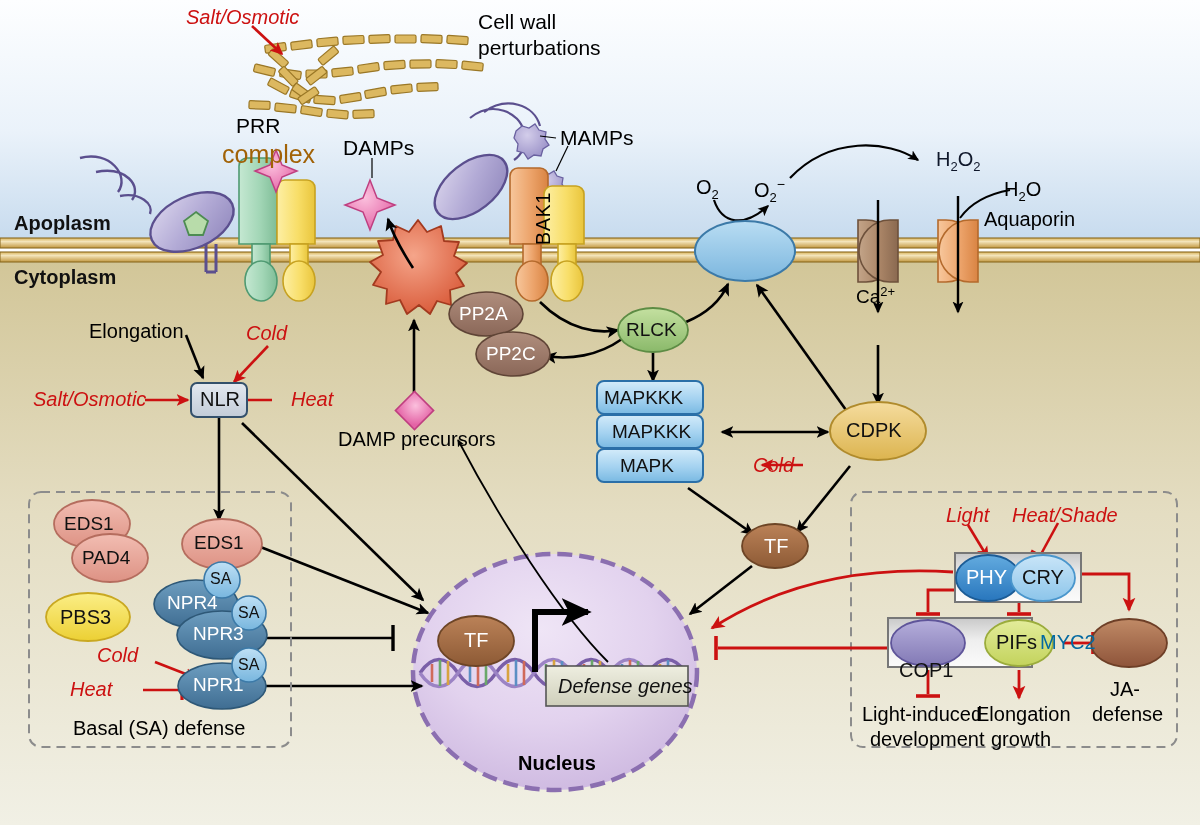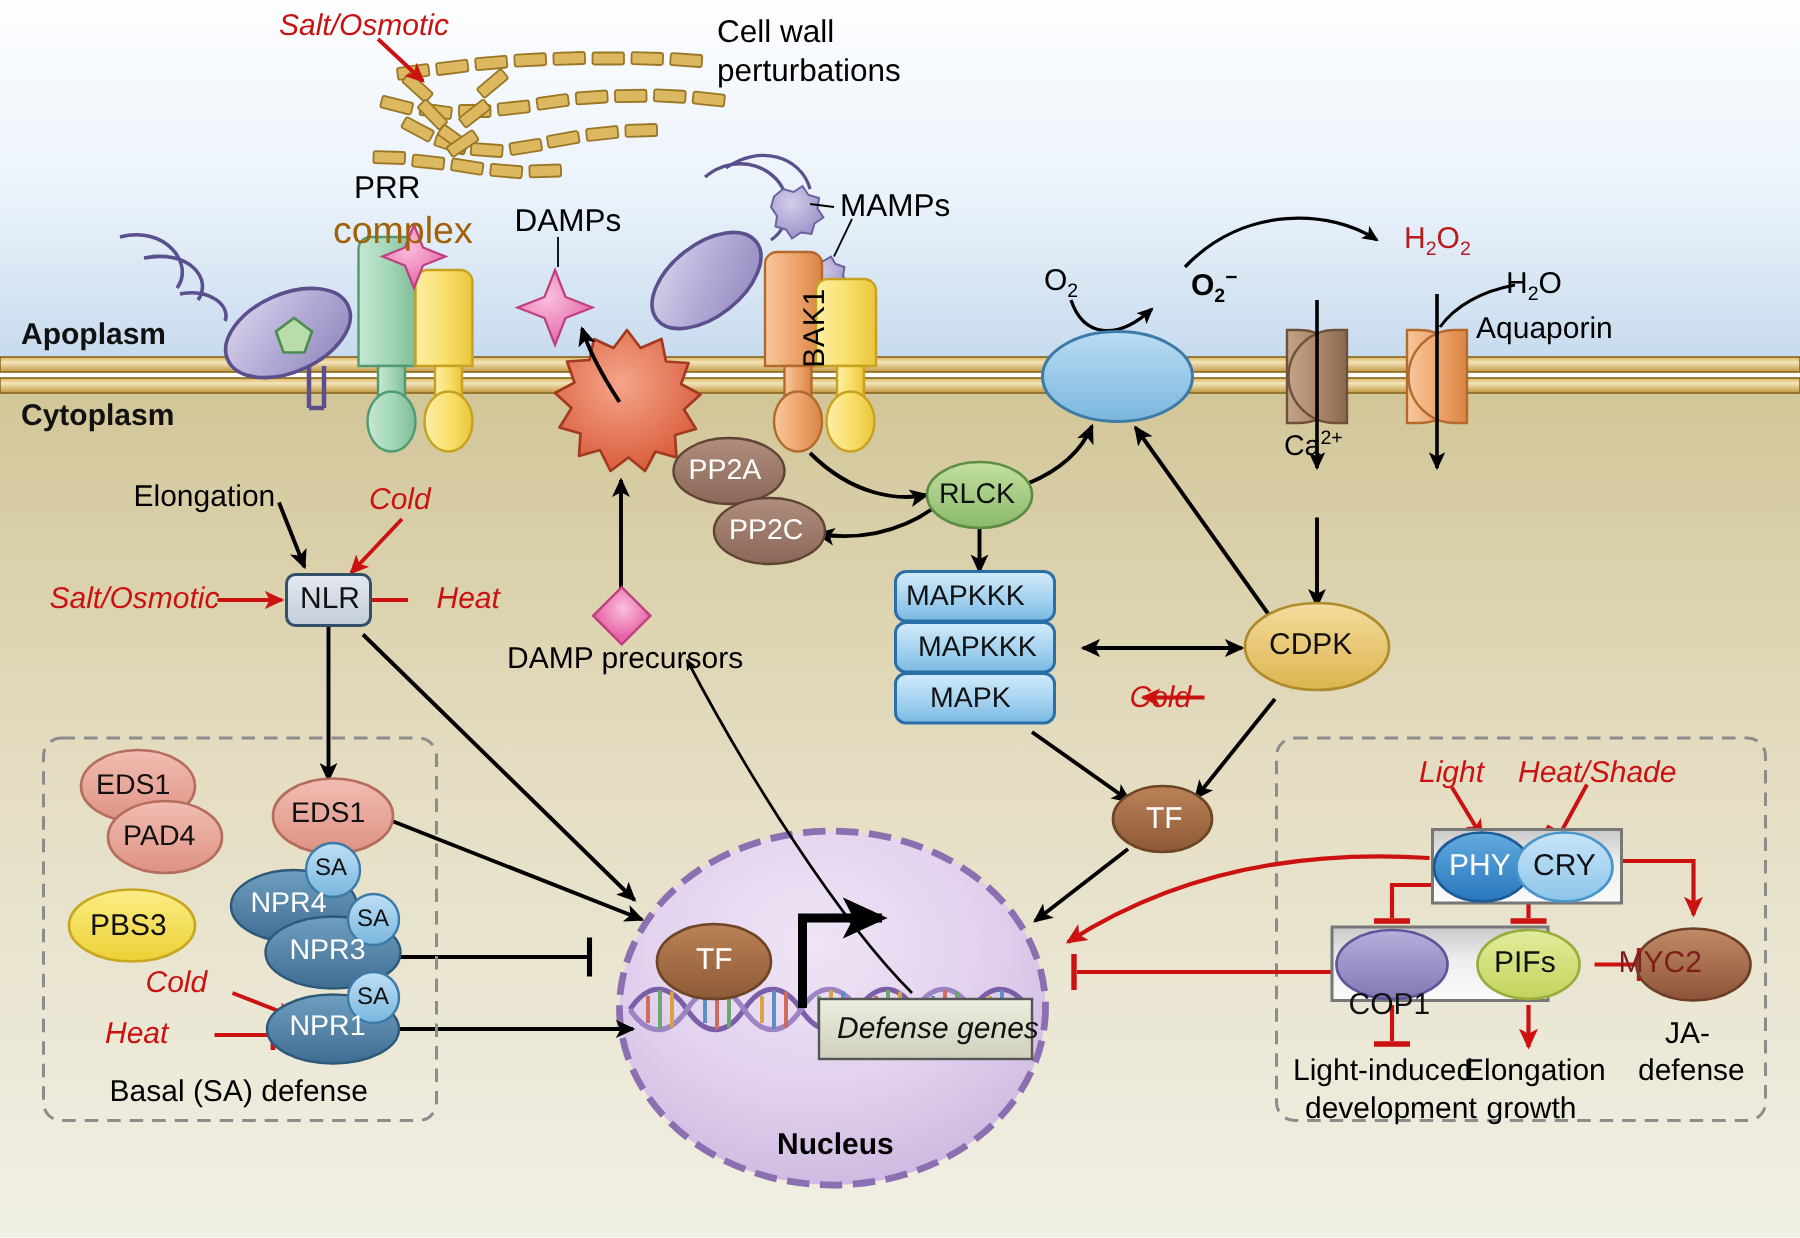--- a/index.html
+++ b/index.html
@@ -507,22 +507,22 @@
 
 <div class="txt" style="left:236px;top:114px;font-size:21px;color:#000;">PRR</div>
 <div class="txt" style="left:222px;top:140px;font-size:25px;color:#a16207;">complex</div>
 
 <div class="txt" style="left:343px;top:136px;font-size:21px;color:#000;">DAMPs</div>
 <div class="txt" style="left:560px;top:126px;font-size:21px;color:#000;">MAMPs</div>
 
 <div class="txt" style="left:532px;top:192px;font-size:20px;color:#000;writing-mode:vertical-rl;transform:rotate(180deg);transform-origin:center;letter-spacing:0.5px;">BAK1</div>
 
 <div class="txt" style="left:696px;top:176px;font-size:20px;color:#000;">O<sub style="font-size:13px;">2</sub></div>
-<div class="txt" style="left:794px;top:176px;font-size:20px;color:#000;font-weight:bold;">O<sub style="font-size:13px;">2</sub><sup style="font-size:14px;">−</sup></div>
-<div class="txt" style="left:936px;top:148px;font-size:20px;color:#b91c1c;">H<sub style="font-size:13px;">2</sub>O<sub style="font-size:13px;">2</sub></div>
+<div class="txt" style="left:754px;top:176px;font-size:20px;color:#000;">O<sub style="font-size:13px;">2</sub><sup style="font-size:14px;">−</sup></div>
+<div class="txt" style="left:936px;top:148px;font-size:20px;color:#0f172a;">H<sub style="font-size:13px;">2</sub>O<sub style="font-size:13px;">2</sub></div>
 <div class="txt" style="left:1004px;top:178px;font-size:20px;color:#000;">H<sub style="font-size:13px;">2</sub>O</div>
 <div class="txt" style="left:984px;top:208px;font-size:20px;color:#000;">Aquaporin</div>
 <div class="txt" style="left:856px;top:284px;font-size:19px;color:#000;">Ca<sup style="font-size:13px;">2+</sup></div>
 
 <div class="txt" style="left:89px;top:320px;font-size:20px;color:#000;">Elongation</div>
 <div class="txt" style="left:246px;top:322px;font-size:20px;font-style:italic;color:#cc1111;">Cold</div>
 <div class="txt" style="left:33px;top:388px;font-size:20px;font-style:italic;color:#cc1111;">Salt/Osmotic</div>
 <div class="txt" style="left:200px;top:388px;font-size:20px;color:#111;">NLR</div>
 <div class="txt" style="left:291px;top:388px;font-size:20px;font-style:italic;color:#cc1111;">Heat</div>
 <div class="txt" style="left:338px;top:428px;font-size:20px;color:#000;">DAMP precursors</div>
@@ -555,21 +555,21 @@
 <div class="txt" style="left:464px;top:629px;font-size:20px;color:#fff;">TF</div>
 <div class="txt" style="left:558px;top:675px;font-size:20px;font-style:italic;color:#111;">Defense genes</div>
 <div class="txt" style="left:518px;top:752px;font-size:20px;font-weight:bold;color:#000;">Nucleus</div>
 
 <div class="txt" style="left:946px;top:504px;font-size:20px;font-style:italic;color:#cc1111;">Light</div>
 <div class="txt" style="left:1012px;top:504px;font-size:20px;font-style:italic;color:#cc1111;">Heat/Shade</div>
 <div class="txt" style="left:966px;top:566px;font-size:20px;color:#fff;">PHY</div>
 <div class="txt" style="left:1022px;top:566px;font-size:20px;color:#111;">CRY</div>
 <div class="txt" style="left:899px;top:631px;font-size:20px;color:#111;margin-top:28px;">COP1</div>
 <div class="txt" style="left:996px;top:631px;font-size:20px;color:#111;">PIFs</div>
-<div class="txt" style="left:1079px;top:631px;font-size:20px;color:#7f1d1d;">MYC2</div>
+<div class="txt" style="left:1040px;top:631px;font-size:20px;color:#0369a1;">MYC2</div>
 <div class="txt" style="left:1110px;top:678px;font-size:20px;color:#000;">JA-</div>
 <div class="txt" style="left:1092px;top:703px;font-size:20px;color:#000;">defense</div>
 <div class="txt" style="left:862px;top:703px;font-size:20px;color:#000;">Light-induced</div>
 <div class="txt" style="left:870px;top:728px;font-size:20px;color:#000;">development</div>
 <div class="txt" style="left:976px;top:703px;font-size:20px;color:#000;">Elongation</div>
 <div class="txt" style="left:991px;top:728px;font-size:20px;color:#000;">growth</div>
 
 </div>
 
 </body></html>

